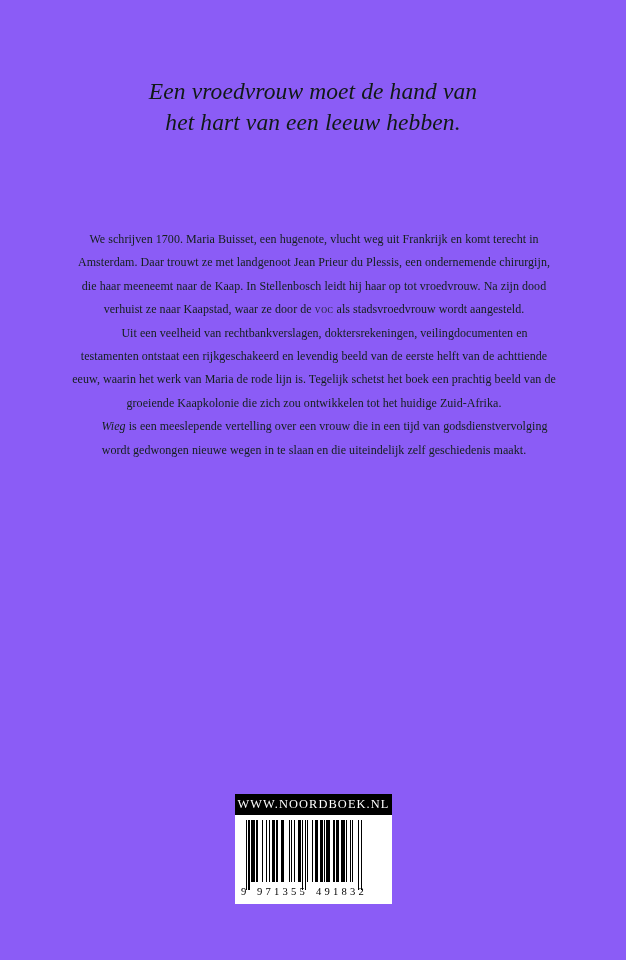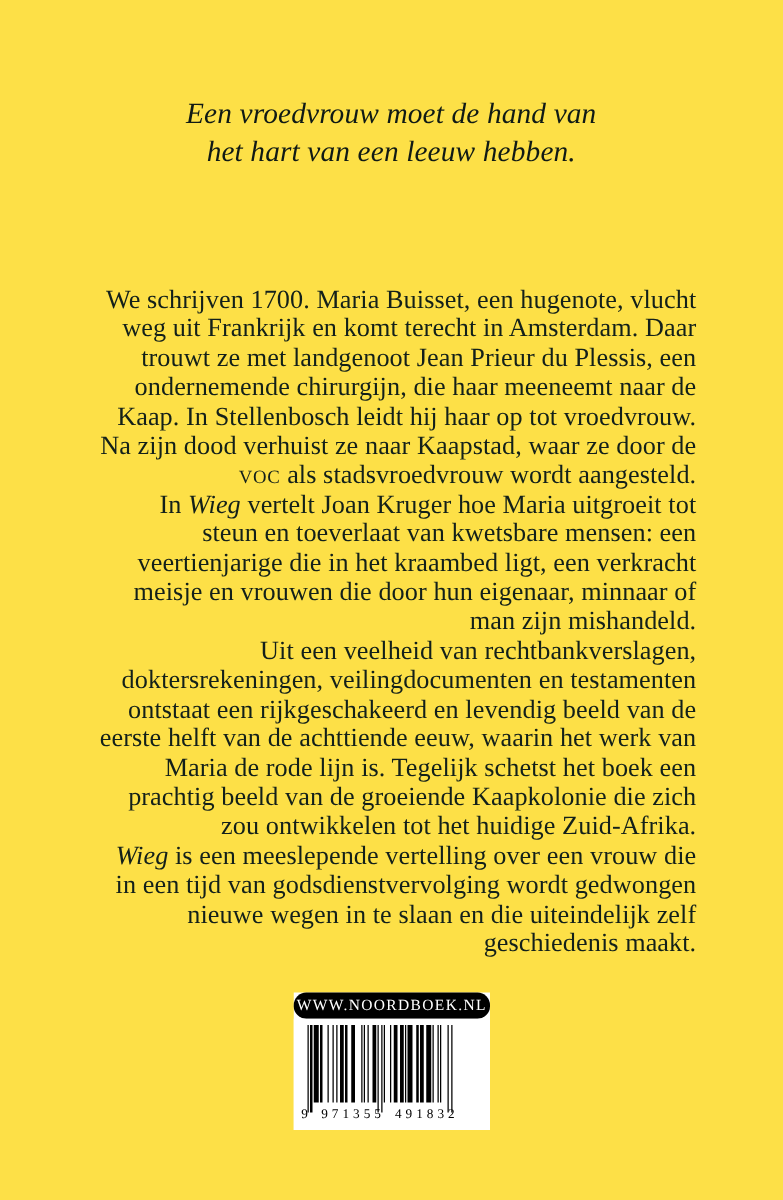--- a/index.html
+++ b/index.html
@@ -12,21 +12,21 @@
     background: #bedcce;
     font-family: "Liberation Serif", "DejaVu Serif", serif;
     color: #16211c;
     overflow: hidden;
     position: relative;
   }
 
   .cover {
     position: absolute;
     inset: 0;
-    background: #fde047;
+    background: #8b5cf6;
   }
 
   
   .epigraph {
     position: absolute;
     left: 71px;
     top: 76px;
     width: 484px;
     text-align: center;
   }
@@ -50,24 +50,24 @@
 
   
   .blurb {
     position: absolute;
     left: 71px;
     top: 228px;
     width: 486px;
   }
   .blurb p {
     margin: 0;
-    font-size: 21px;
+    font-size: 12px;
     line-height: 23.4px;
     color: #13201a;
-    text-align: right;
+    text-align: center;
     letter-spacing: 0.05px;
   }
   .blurb p.indent {
     text-indent: 21px;
   }
   .blurb .title-ital {
     font-style: italic;
   }
   .sc {
     font-variant: small-caps;
@@ -101,21 +101,20 @@
     height: 21px;
     background: #000000;
     color: #ffffff;
     font-size: 12.4px;
     letter-spacing: 1.1px;
     display: flex;
     align-items: center;
     justify-content: center;
     font-family: "Liberation Serif", "DejaVu Serif", serif;
     white-space: nowrap;
-    border-radius: 10px;
   }
   .barcode-area {
     position: relative;
     height: 89px;
     background: #ffffff;
     padding: 0;
   }
   .bars {
     position: absolute;
     left: 11px;
@@ -151,21 +150,20 @@
 
 <div class="cover">
 
   <div class="epigraph">
     <div class="epigraph-line">Een vroedvrouw moet de hand van</div>
     <div class="epigraph-line">het hart van een leeuw hebben.</div>
   </div>
 
   <div class="blurb" id="blurb">
       <p>We schrijven 1700. Maria Buisset, een hugenote, vlucht weg uit Frankrijk en komt terecht in Amsterdam. Daar trouwt ze met landgenoot Jean Prieur du Plessis, een ondernemende chirurgijn, die haar meeneemt naar de Kaap. In Stellenbosch leidt hij haar op tot vroedvrouw. Na zijn dood verhuist ze naar Kaapstad, waar ze door de <span class="sc">voc</span> als stadsvroedvrouw wordt aangesteld.</p>
-      <p class="indent">In <span class="title-ital">Wieg</span> vertelt Joan Kruger hoe Maria uitgroeit tot steun en toeverlaat van kwetsbare mensen: een veertienjarige die in het kraambed ligt, een verkracht meisje en vrouwen die door hun eigenaar, minnaar of man zijn mishandeld.</p>
       <p class="indent">Uit een veelheid van rechtbankverslagen, doktersrekeningen, veilingdocumenten en testamenten ontstaat een rijkgeschakeerd en levendig beeld van de eerste helft van de achttiende eeuw, waarin het werk van Maria de rode lijn is. Tegelijk schetst het boek een prachtig beeld van de groeiende Kaapkolonie die zich zou ontwikkelen tot het huidige Zuid-Afrika.</p>
       <p class="indent"><span class="title-ital">Wieg</span> is een meeslepende vertelling over een vrouw die in een tijd van godsdienstvervolging wordt gedwongen nieuwe wegen in te slaan en die uiteindelijk zelf geschiedenis maakt.</p>
     </div>
 
 
   <div class="barcode-block">
     <div class="barcode-url">WWW.NOORDBOEK.NL</div>
     <div class="barcode-area">
       <div class="bars" id="bars">
           <div class="bar guard" style="width: 1.22px;"></div>

